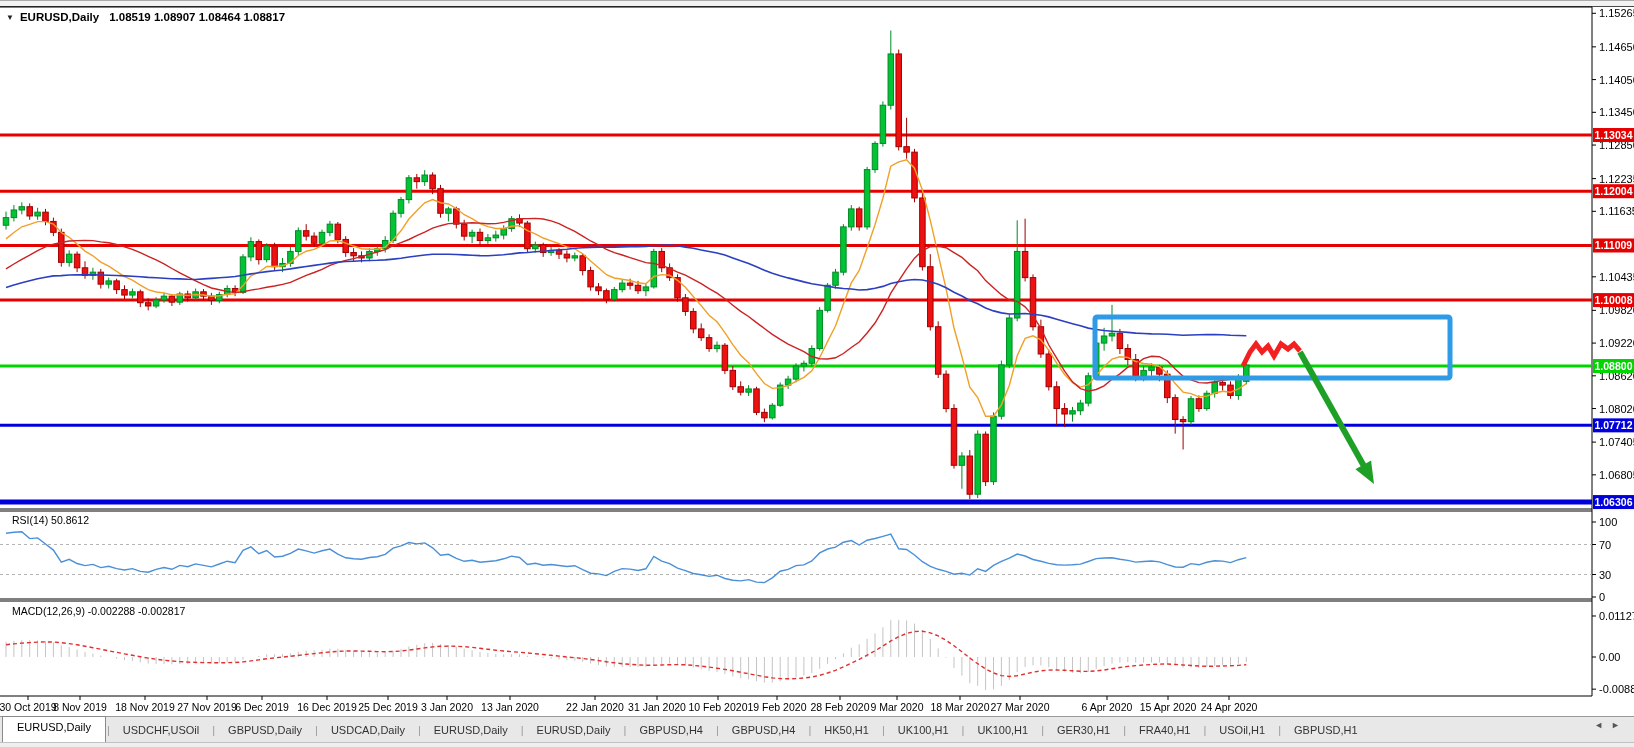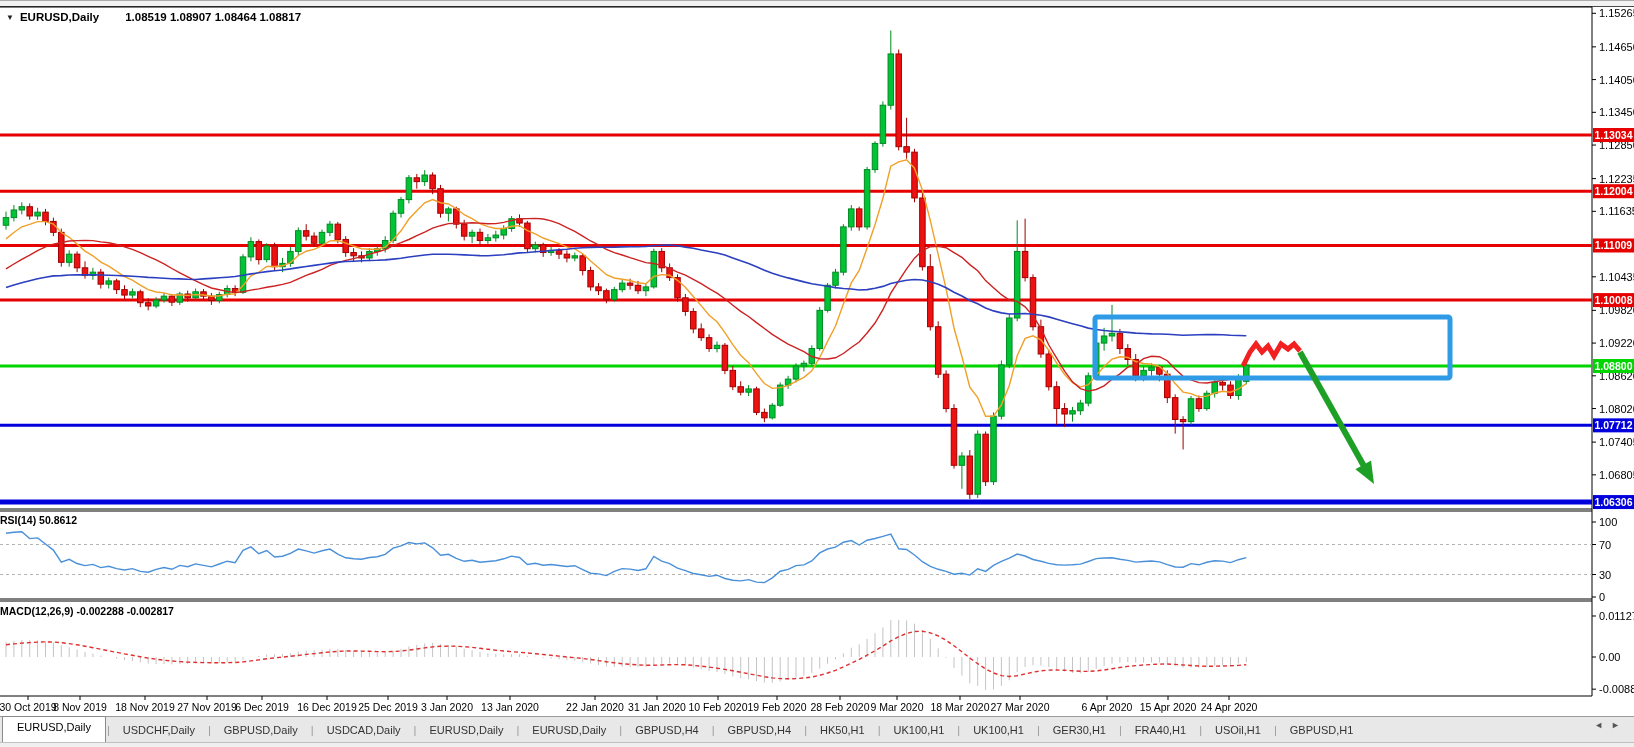--- a/index.html
+++ b/index.html
@@ -3,22 +3,22 @@
 <meta charset="utf-8">
 <style>
   html,body{margin:0;padding:0;background:#fff;width:1634px;height:747px;overflow:hidden;
     font-family:"Liberation Sans", sans-serif;}
   #stage{position:relative;width:1634px;height:747px;background:#fff;}
   #topstrip{position:absolute;left:0;top:0;width:1634px;height:7px;background:#f2f2f2;
     border-top:1px solid #aaa;border-bottom:1px solid #4a4a4a;box-sizing:border-box;}
   #chart-svg{position:absolute;left:0;top:0;width:1634px;height:747px;}
   #chart-header{position:absolute;left:6px;top:11px;font-size:11.5px;font-weight:600;color:#000;}
   #chart-header .dd{font-size:8px;vertical-align:1px;margin-right:6px;color:#222;}
-  #chart-header .ohlc{margin-left:26px;font-weight:600;}
-  .pane-label{position:absolute;left:0;font-size:10.5px;color:#000;font-weight:bold;}
+  #chart-header .ohlc{margin-left:10px;font-weight:600;}
+  .pane-label{position:absolute;left:12px;font-size:10.5px;color:#000;}
   #rsi-label{top:514px;}
   #macd-label{top:605px;text-align:center;}
   #tabbar{position:absolute;left:0;top:716px;width:1634px;height:26px;background:#e8e8e8;
     border-top:1px solid #9a9a9a;box-sizing:border-box;display:flex;align-items:center;font-size:11px;color:#333;}
   .tab{padding:4px 12px;white-space:nowrap;cursor:default;}
   .tab.active{background:#fff;border:1px solid #8a8a8a;border-bottom:1px solid #fff;color:#000;
     padding:4px 14px;margin-left:2px;height:17px;}
   .tabsep{color:#9a9a9a;padding:0 1px;}
   #tabnav{position:absolute;right:6px;top:720px;font-size:9px;color:#555;letter-spacing:8px;}
   #botstrip{position:absolute;left:0;top:742px;width:1634px;height:5px;background:#efefef;
@@ -649,21 +649,21 @@
   <div id="chart-header">
     <span class="dd">▼</span><span>EURUSD,Daily</span><span class="ohlc">1.08519 1.08907 1.08464 1.08817</span>
   </div>
 
   <div class="pane-label" id="rsi-label">RSI(14) 50.8612</div>
   <div class="pane-label" id="macd-label">MACD(12,26,9) -0.002288 -0.002817</div>
 
   <div id="tabbar">
       <span class="tab active">EURUSD,Daily</span>
       <span class="tabsep">|</span>
-      <span class="tab">USDCHF,Daily</span>
+      <span class="tab">USDCHF,USOil</span>
       <span class="tabsep">|</span>
       <span class="tab">GBPUSD,Daily</span>
       <span class="tabsep">|</span>
       <span class="tab">USDCAD,Daily</span>
       <span class="tabsep">|</span>
       <span class="tab">EURUSD,Daily</span>
       <span class="tabsep">|</span>
       <span class="tab">EURUSD,Daily</span>
       <span class="tabsep">|</span>
       <span class="tab">GBPUSD,H4</span>

